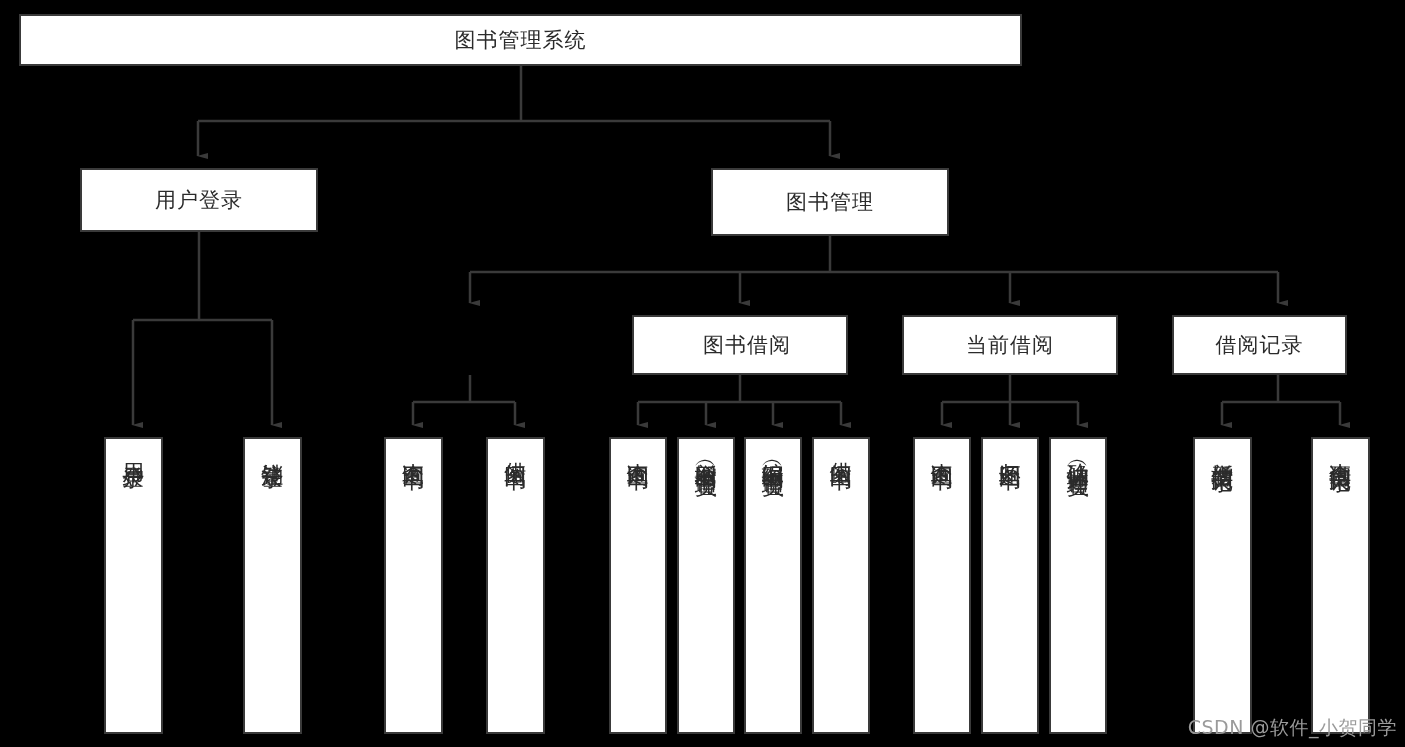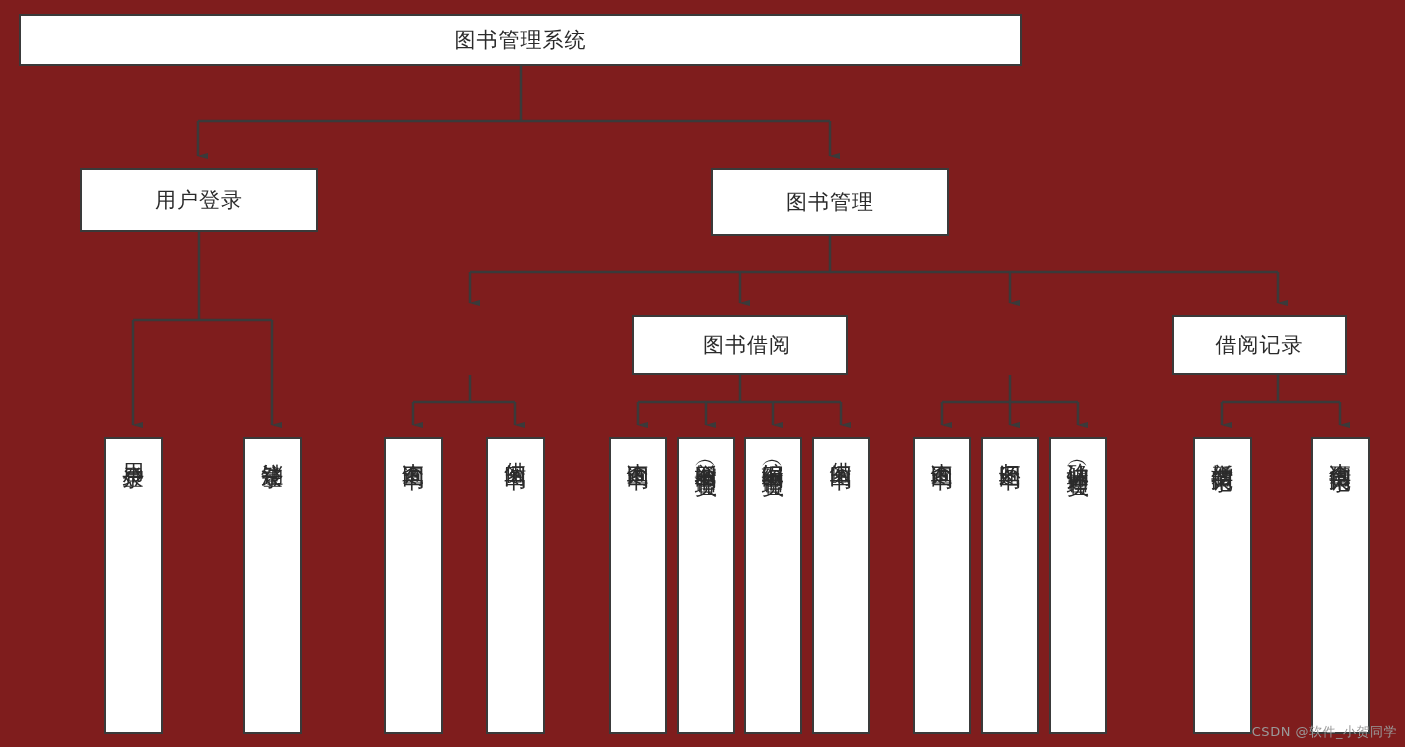--- a/index.html
+++ b/index.html
@@ -1,36 +1,36 @@
 <!DOCTYPE html>
 <html><head>
 <meta charset="utf-8">
 <title>图书管理系统 功能结构图</title>
 <style>
   html,body{margin:0;padding:0;background:#ffffff;}
   body{width:1405px;height:747px;overflow:hidden;
        font-family:"DejaVu Sans","Liberation Sans",sans-serif;}
-  #canvas{position:relative;width:1405px;height:747px;background:#7f1d1d;}
+  #canvas{position:relative;width:1405px;height:747px;background:#000000;}
   svg.wires{position:absolute;left:0;top:0;width:1405px;height:747px;pointer-events:none;}
 
   .node{position:absolute;box-sizing:border-box;background:#ffffff;
         border:2px solid #3a3a3a;display:flex;align-items:center;justify-content:center;
         color:#2b2b2b;}
   .node .lbl{display:block;text-align:center;line-height:1.18;}
 
   
   .h-node .lbl{font-size:21px;letter-spacing:1px;white-space:nowrap;}
   .node.root{border-width:2px;}
 
   
   .v-node{align-items:flex-start;justify-content:center;padding-top:6px;}
   .v-node .lbl{writing-mode:vertical-rl;text-orientation:upright;
                font-size:22px;line-height:1.06;letter-spacing:2px;white-space:nowrap;}
 
-  .watermark{position:absolute;right:8px;bottom:6px;font-size:13px;color:#9a9a9a;
+  .watermark{position:absolute;right:8px;bottom:6px;font-size:19px;color:#9a9a9a;
              letter-spacing:.5px;white-space:nowrap;}
 </style>
 </head>
 <body>
 
 <div id="canvas">
 
   <svg class="wires" viewBox="0 0 1405 747" xmlns="http://www.w3.org/2000/svg">
     <defs>
       <marker id="ar" markerWidth="10" markerHeight="12" refX="3" refY="10" orient="auto" markerUnits="userSpaceOnUse">
@@ -88,20 +88,23 @@
   <div class="node h-node" style="left:80px;top:168px;width:238px;height:64px;">
     <span class="lbl">用户登录</span>
   </div>
   <div class="node h-node" style="left:711px;top:168px;width:238px;height:68px;">
     <span class="lbl">图书管理</span>
   </div>
 
   <div class="node h-node" style="left:632px;top:315px;width:216px;height:60px;padding-left:14px;">
     <span class="lbl">图书借阅</span>
   </div>
+  <div class="node h-node" style="left:902px;top:315px;width:216px;height:60px;">
+    <span class="lbl">当前借阅</span>
+  </div>
   <div class="node h-node" style="left:1172px;top:315px;width:175px;height:60px;">
     <span class="lbl">借阅记录</span>
   </div>
 
   <div class="node v-node" style="left:104px;top:437px;width:59px;height:297px;">
     <span class="lbl">用户登录</span>
   </div>
   <div class="node v-node" style="left:243px;top:437px;width:59px;height:297px;">
     <span class="lbl">注销登录</span>
   </div>

